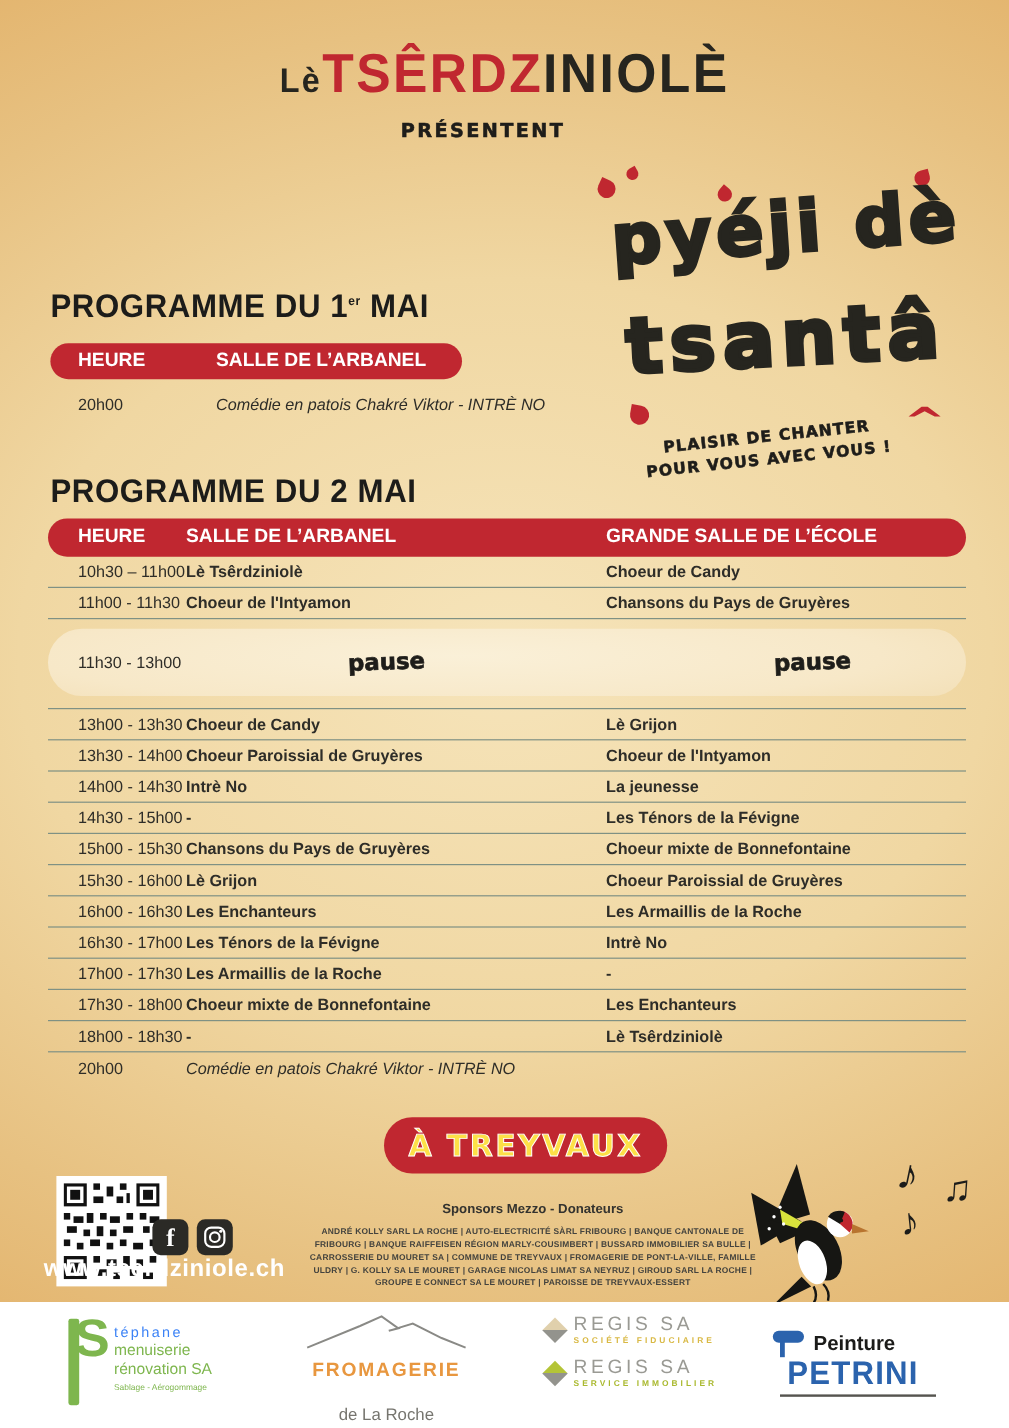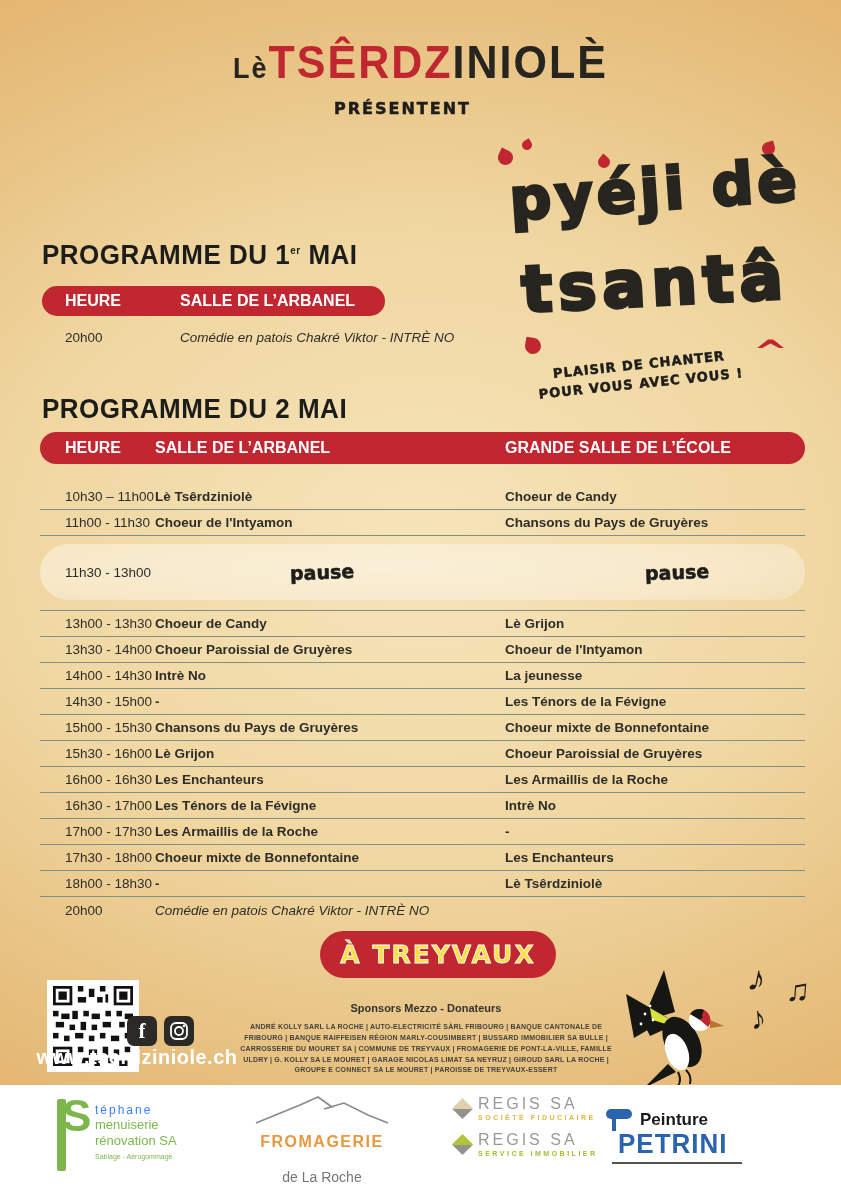--- a/index.html
+++ b/index.html
@@ -59,21 +59,21 @@
   .t1row .ev { flex:1; }
   .t1row.it .ev { font-style:italic; }
 
   
   .table2 { position:absolute; left:40px; top:432px; width:765px; }
   .pill2 { width:765px; height:32px; background:#c02730; border-radius:17px;
            display:flex; align-items:center; color:#fff; font-weight:bold; font-size:16px; }
   .pill2 .h-time { padding-left:25px; width:115px; }
   .pill2 .h-c1 { width:350px; }
   .pill2 .h-c2 { flex:1; }
-  .t2body { margin-top:20px; }
+  .t2body { }
   .t2row { display:flex; align-items:center; height:26px; border-bottom:1.5px solid #7f9184;
            font-size:13.5px; color:#2e2d28; }
   .t2row .time { padding-left:25px; width:115px; }
   .t2row .v1 { width:350px; font-weight:bold; }
   .t2row .v2 { flex:1; font-weight:bold; }
   .t2row.it { border-bottom:none; }
   .t2row.it .v1 { font-style:italic; font-weight:normal; }
   .pause-band { height:56px; margin:8px 0 0 0; border-radius:28px;
                 background:radial-gradient(ellipse 500px 60px at 45% 40%, #faf0d8 0%, #f7e8c8 70%, #f3e0b8 100%);
                 display:flex; align-items:center; }
@@ -89,21 +89,21 @@
               color:#fde047; font-size:25px; letter-spacing:2px; -webkit-text-stroke:0.8px #fff; }
 
   
   .qr-box { position:absolute; left:47px; top:980px; width:92px; height:92px; background:#fff; padding:6px; }
   .social { position:absolute; left:127px; top:1016px; display:flex; gap:7px; }
   .s-icon { width:30px; height:30px; background:#2b2a26; border-radius:7px;
             display:flex; align-items:center; justify-content:center; color:#fff; }
   .s-icon.fb { font-size:21px; font-weight:bold; font-family:"Liberation Serif", serif; }
   .website { position:absolute; left:28px; top:1046px; width:218px; text-align:center;
              color:#fff; font-weight:bold; font-size:20px; letter-spacing:0.5px; }
-  .sponsors { position:absolute; left:234px; top:1002px; width:384px; text-align:center; }
+  .sponsors { position:absolute; left:252px; top:1002px; width:384px; text-align:center; }
   .sponsors .s-title { font-size:11px; font-weight:bold; color:#34332f; margin-bottom:8px; }
   .sponsors .s-text { font-size:7px; font-weight:bold; color:#44433e; line-height:1.55; letter-spacing:0.2px; }
   .bird { position:absolute; left:620px; top:968px; }
   .note { position:absolute; color:#1c1c1a; }
   .n1 { left:748px; top:958px; font-size:36px; transform:rotate(12deg); }
   .n2 { left:786px; top:972px; font-size:32px; transform:rotate(4deg); }
   .n3 { left:750px; top:1000px; font-size:32px; transform:rotate(-6deg); }
 
   
   .white-band { position:absolute; left:0; top:1085px; width:841px; height:105px; background:#ffffff; }
@@ -124,21 +124,21 @@
   
   .regis { left:455px; top:10px; }
   .regis-row { display:flex; align-items:flex-start; margin-bottom:10px; }
   .rg-diamond { width:15px; height:15px; transform:rotate(45deg); margin:6px 8px 0 0; }
   .rg-d1 { background:linear-gradient(135deg, #e0d0ac 50%, #93938d 50%); }
   .rg-d2 { background:linear-gradient(135deg, #b4c437 50%, #93938d 50%); }
   .rg-name { font-size:16px; color:#9a9a94; letter-spacing:3px; }
   .rg-sub { font-size:7px; letter-spacing:2.5px; font-weight:bold; margin-top:1px; }
   .rg-s1 { color:#d9b945; } .rg-s2 { color:#aab92f; }
   
-  .petrini { left:604px; top:22px; width:145px; }
+  .petrini { left:642px; top:22px; width:145px; }
   .pe-top { display:flex; align-items:center; }
   .pe-line1 { font-size:17px; font-weight:bold; color:#1b1b19; margin-left:2px; }
   .pe-line2 { font-size:26px; font-weight:bold; color:#2b63ad; letter-spacing:1px; margin-top:-4px; margin-left:14px; transform:scaleY(1.05); }
   .pe-rule { height:2px; background:#55544f; margin-top:2px; width:130px; margin-left:8px; }
 </style>
 </head>
 <body>
 
 <div class="poster">
 

